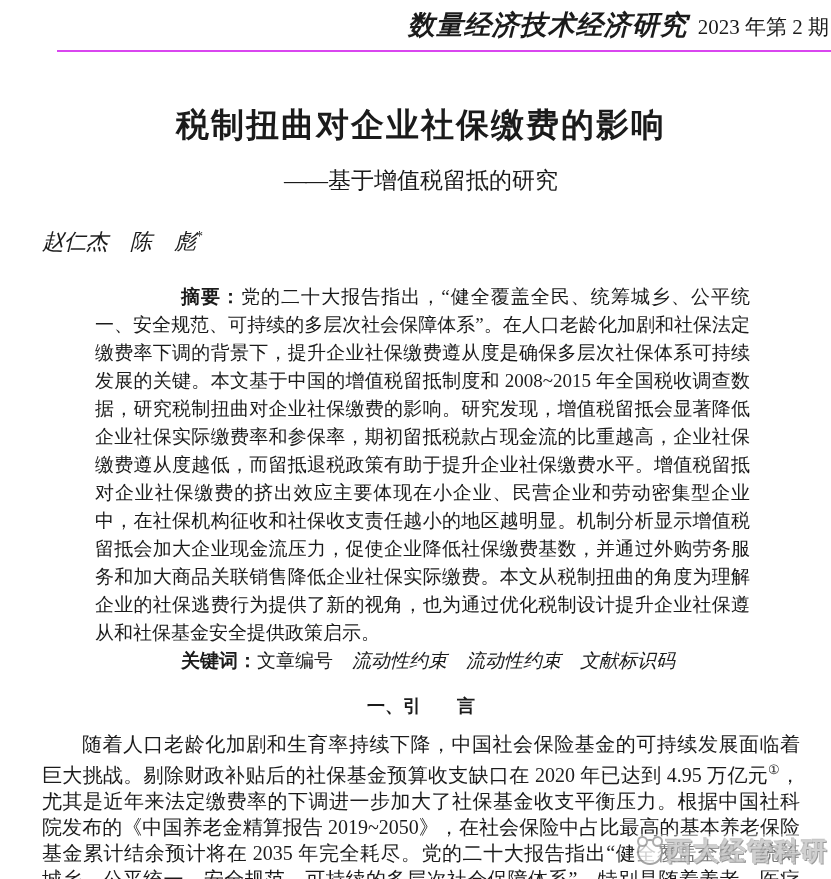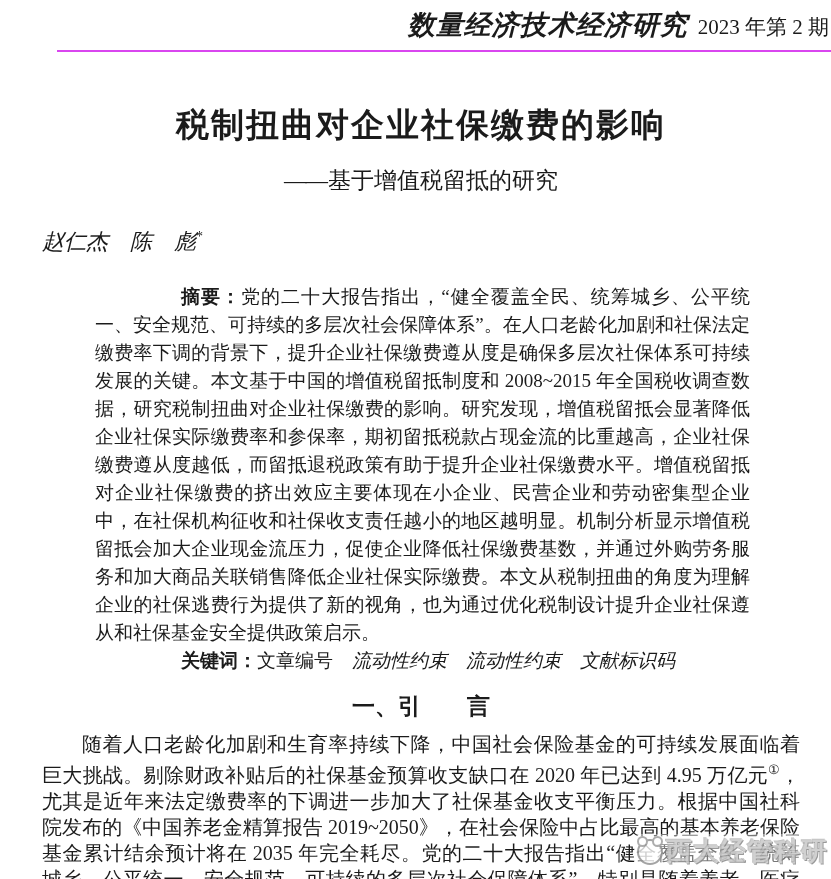--- a/index.html
+++ b/index.html
@@ -68,21 +68,21 @@
     margin-left:48px;
   }
   .kw + .kw { margin-left:1em;font-style:italic; }
   .cls-group + .cls-group { margin-left:.9em; }
 
   
   .section-heading {
     margin:16px 0 0;
     text-align:center;
     font-family:"Liberation Sans","DejaVu Sans",sans-serif;
-    font-size:23px;
+    font-size:18px;
     font-weight:700;
     line-height:30px;
   }
 
   
   .body-para {
     margin:10px 0 0;
     font-size:20px;
     line-height:26px;
     text-align:justify;

